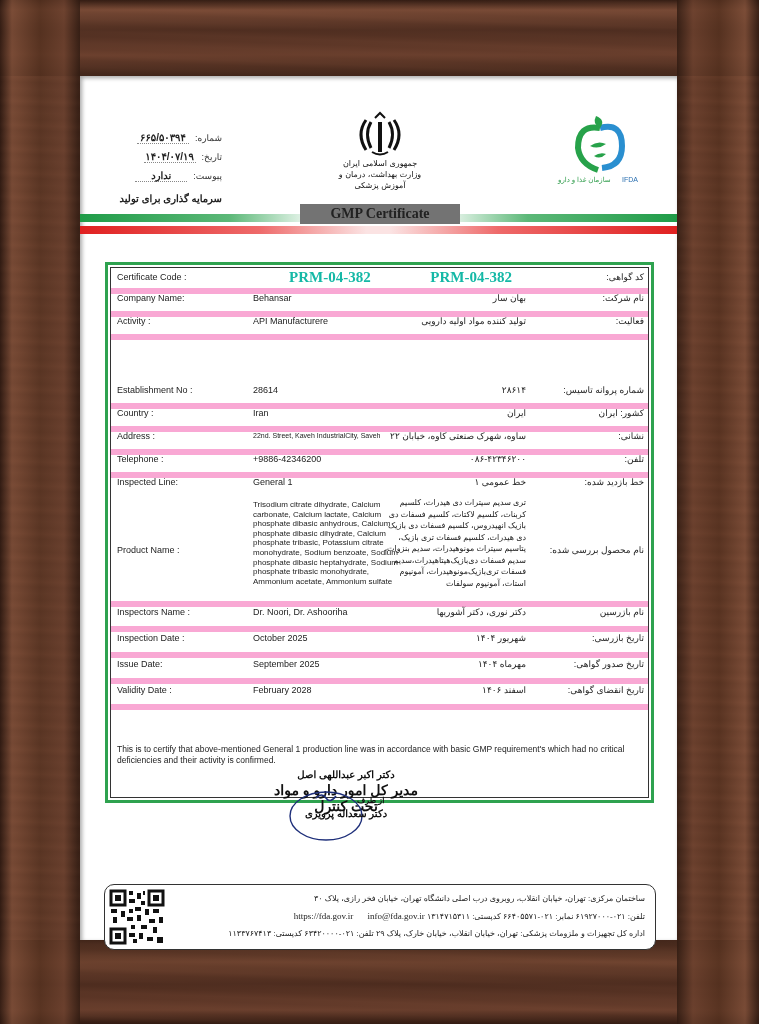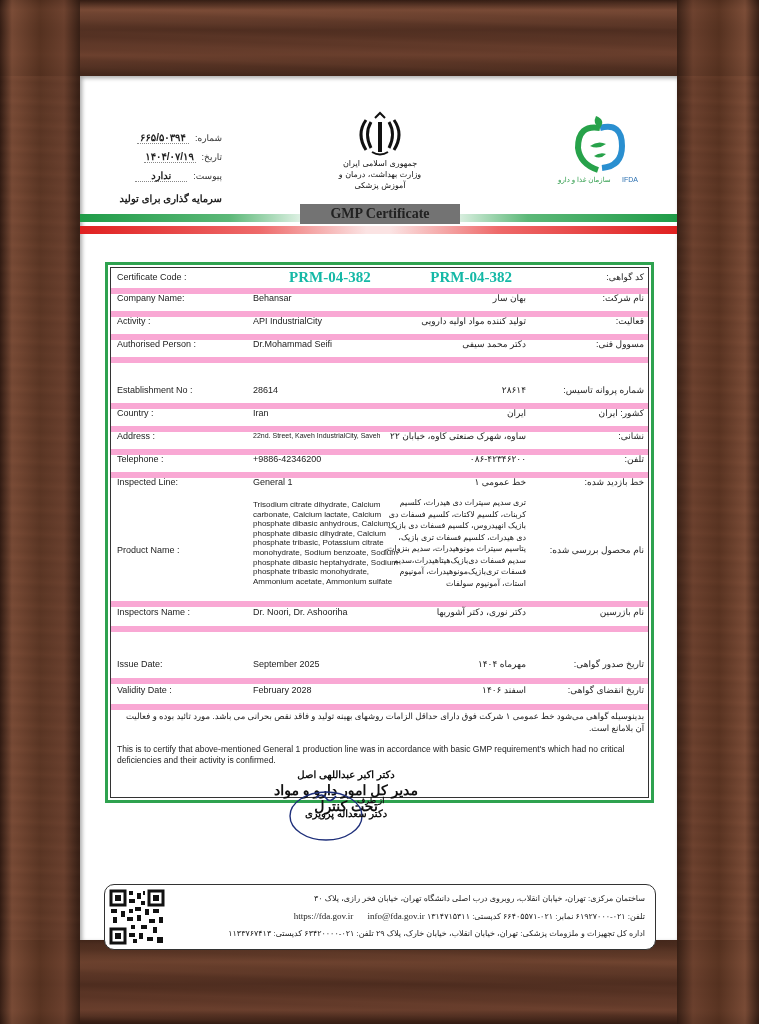--- a/index.html
+++ b/index.html
@@ -134,29 +134,23 @@
       <span class="fa-l">کد گواهی:</span>
     </div>
     <div class="trow" style="top:21px;height:22px;">
       <span class="en-l">Company Name:</span>
       <span class="en-v">Behansar</span>
       <span class="fa-v">بهان سار</span>
       <span class="fa-l">نام شرکت:</span>
     </div>
     <div class="trow" style="top:44px;height:22px;">
       <span class="en-l">Activity :</span>
-      <span class="en-v">API IndustrialCity</span>
+      <span class="en-v">API Manufacturere</span>
       <span class="fa-v">تولید کننده مواد اولیه دارویی</span>
       <span class="fa-l">فعالیت:</span>
-    </div>
-    <div class="trow" style="top:67px;height:22px;">
-      <span class="en-l">Authorised Person :</span>
-      <span class="en-v">Dr.Mohammad Seifi</span>
-      <span class="fa-v">دکتر محمد سیفی</span>
-      <span class="fa-l">مسوول فنی:</span>
     </div>
     <div class="trow" style="top:113px;height:22px;">
       <span class="en-l">Establishment No :</span>
       <span class="en-v">28614</span>
       <span class="fa-v">۲۸۶۱۴</span>
       <span class="fa-l">شماره پروانه تاسیس:</span>
     </div>
     <div class="trow" style="top:136px;height:22px;">
       <span class="en-l">Country :</span>
       <span class="en-v">Iran</span>
@@ -186,34 +180,39 @@
       <div class="product-fa">تری سدیم سیترات دی هیدرات، کلسیم کربنات، کلسیم لاکتات، کلسیم فسفات دی بازیک انهیدروس، کلسیم فسفات دی بازیک دی هیدرات، کلسیم فسفات تری بازیک، پتاسیم سیترات مونوهیدرات، سدیم بنزوات، سدیم فسفات دی‌بازیک‌هپتاهیدرات،سدیم فسفات تری‌بازیک‌مونوهیدرات، آمونیوم استات، آمونیوم سولفات</div>
       <span class="product-fa-lbl">نام محصول بررسی شده:</span>
     </div>
 
     <div class="trow" style="top:334px;height:24px;">
       <span class="en-l" style="top:5px;">Inspectors Name :</span>
       <span class="en-v" style="top:5px;">Dr. Noori, Dr. Ashooriha</span>
       <span class="fa-v" style="top:5px;">دکتر نوری، دکتر آشوریها</span>
       <span class="fa-l" style="top:5px;">نام بازرسین</span>
     </div>
+    <div class="trow" style="top:359px;height:25px;">
+      <span class="en-l" style="top:6px;">Inspection Date :</span>
+      <span class="en-v" style="top:6px;">October 2025</span>
+      <span class="fa-v" style="top:6px;">شهریور ۱۴۰۴</span>
+      <span class="fa-l" style="top:6px;">تاریخ بازرسی:</span>
+    </div>
     <div class="trow" style="top:385px;height:25px;">
       <span class="en-l" style="top:6px;">Issue Date:</span>
       <span class="en-v" style="top:6px;">September 2025</span>
       <span class="fa-v" style="top:6px;">مهرماه ۱۴۰۴</span>
       <span class="fa-l" style="top:6px;">تاریخ صدور گواهی:</span>
     </div>
     <div class="trow" style="top:411px;height:25px;">
       <span class="en-l" style="top:6px;">Validity Date :</span>
       <span class="en-v" style="top:6px;">February 2028</span>
       <span class="fa-v" style="top:6px;">اسفند ۱۴۰۶</span>
       <span class="fa-l" style="top:6px;">تاریخ انقضای گواهی:</span>
     </div>
 
-    <div class="decl-fa">بدینوسیله گواهی می‌شود خط عمومی ۱ شرکت فوق دارای حداقل الزامات روشهای بهینه تولید و فاقد نقص بحرانی می باشد. مورد تائید بوده و فعالیت آن بلامانع است.</div>
     <div class="decl-en">This is to certify that above-mentioned General 1 production line was in accordance with basic GMP requirement's which had no critical deficiencies and their activity is confirmed.</div>
 
     <div class="sign-name">دکتر اکبر عبداللهی اصل</div>
     <div class="sign-title">مدیر کل امور دارو و مواد تحت کنترل</div>
     <svg class="signature" viewBox="0 0 80 56">
       <ellipse cx="40" cy="30" rx="36" ry="24" fill="none" stroke="#1e2f7a" stroke-width="1.4"></ellipse>
       <path d="M30 12 q6 -6 10 0 q4 6 10 -2" fill="none" stroke="#1e2f7a" stroke-width="1.6"></path>
     </svg>
     <div class="sign-for">از طرف</div>
     <div class="sign-deputy">دکتر سعداله پرویزی</div>

